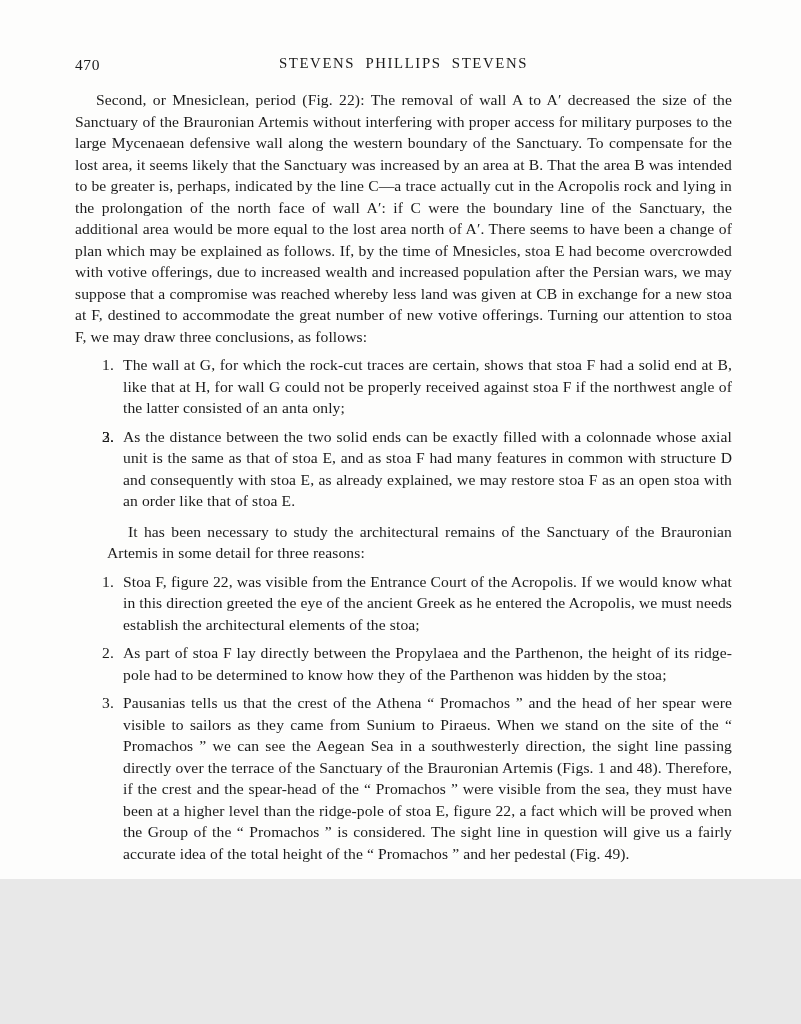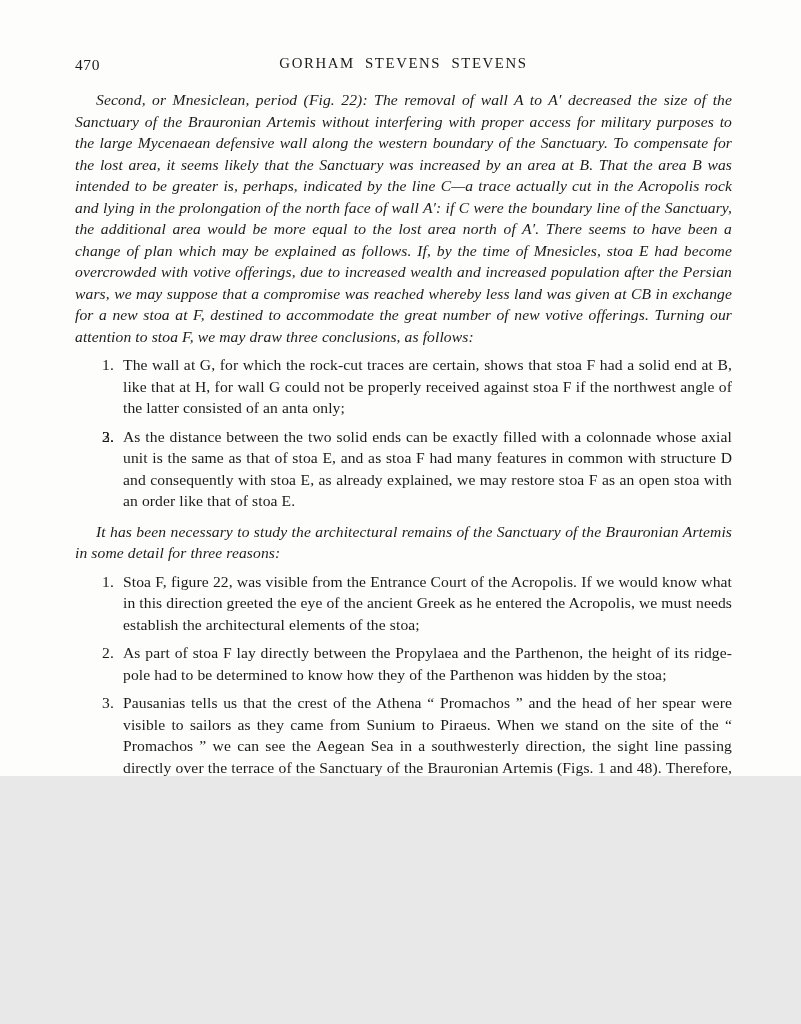--- a/index.html
+++ b/index.html
@@ -1,19 +1,19 @@
 <!DOCTYPE html>
 <html><head>
 <meta charset="utf-8">
 <style>
   html, body { margin: 0; padding: 0; background: #e8e8e8; }
   .page {
     position: relative;
     width: 801px;
-    height: 776px;
+    height: 879px;
     margin: 0 auto;
     background: #fdfdfc;
     color: #1b1b1b;
     font-family: "Liberation Serif", "DejaVu Serif", serif;
     overflow: hidden;
   }
   .header {
     position: absolute;
     top: 55px;
     left: 75px;
@@ -39,44 +39,43 @@
     left: 75px;
     width: 657px;
     font-size: 15.6px;
     line-height: 21.5px;
     text-align: justify;
     letter-spacing: 0.1px;
   }
   .para {
     margin: 0;
     text-indent: 21px;
-    font-style: italic;
   }
-  .para.follow { margin-top: 9px; }
+  .para.follow { margin-top: 9px; margin-left: 32px; }
   .num-list { margin-top: 5px; }
   .list-item {
     position: relative;
     padding-left: 48px;
     margin-top: 7px;
   }
   .list-item .num {
     position: absolute;
     left: 27px;
     top: 0;
     width: 18px;
   }
 </style>
 </head>
 <body>
 
 <div class="page">
 
   <div class="header">
     <span class="page-number">470</span>
-    <div class="running-title">GORHAM STEVENS STEVENS</div>
+    <div class="running-title">STEVENS PHILLIPS STEVENS</div>
   </div>
 
   <div class="content">
 
     <p class="para">Second, or Mnesiclean, period (Fig. 22): The removal of wall A to A′ decreased the size of the Sanctuary of the Brauronian Artemis without interfering with proper access for military purposes to the large Mycenaean defensive wall along the western boundary of the Sanctuary.  To compensate for the lost area, it seems likely that the Sanctuary was increased by an area at B.  That the area B was intended to be greater is, perhaps, indicated by the line C—a trace actually cut in the Acropolis rock and lying in the prolongation of the north face of wall A′: if C were the boundary line of the Sanctuary, the additional area would be more equal to the lost area north of A′.  There seems to have been a change of plan which may be explained as follows.  If, by the time of Mnesicles, stoa E had become overcrowded with votive offerings, due to increased wealth and increased population after the Persian wars, we may suppose that a compromise was reached whereby less land was given at CB in exchange for a new stoa at F, destined to accommodate the great number of new votive offerings.  Turning our attention to stoa F, we may draw three conclusions, as follows:</p>
 
     <div class="num-list">
       <div class="list-item">
         <span class="num">1.</span>
         <span>The wall at G, for which the rock-cut traces are certain, shows that stoa F had a solid end at B, like that at H, for wall G could not be properly received against stoa F if the northwest angle of the latter consisted of an anta only;</span>

